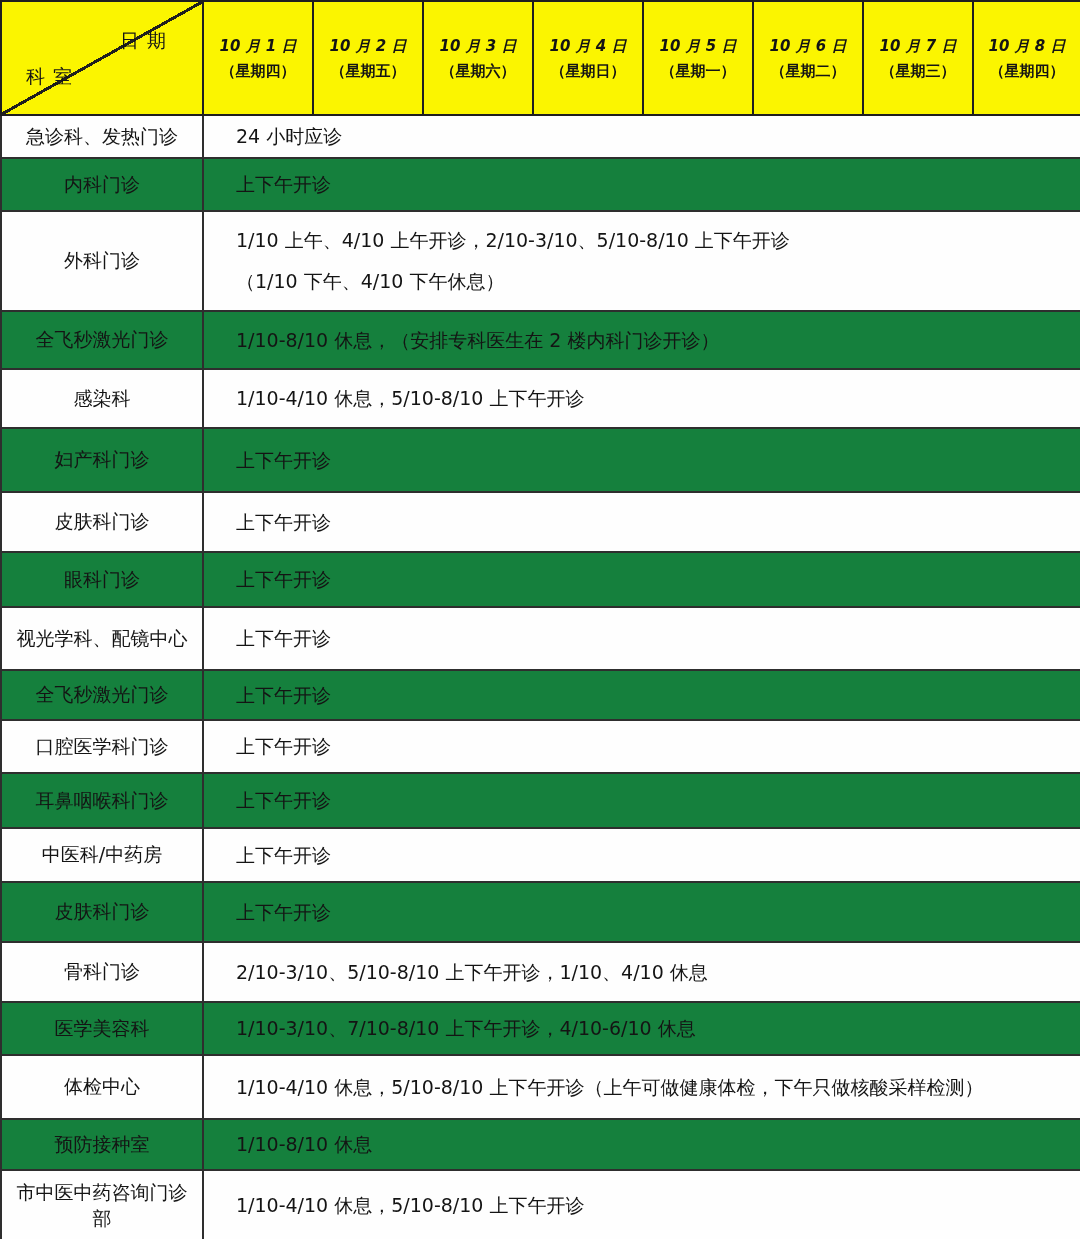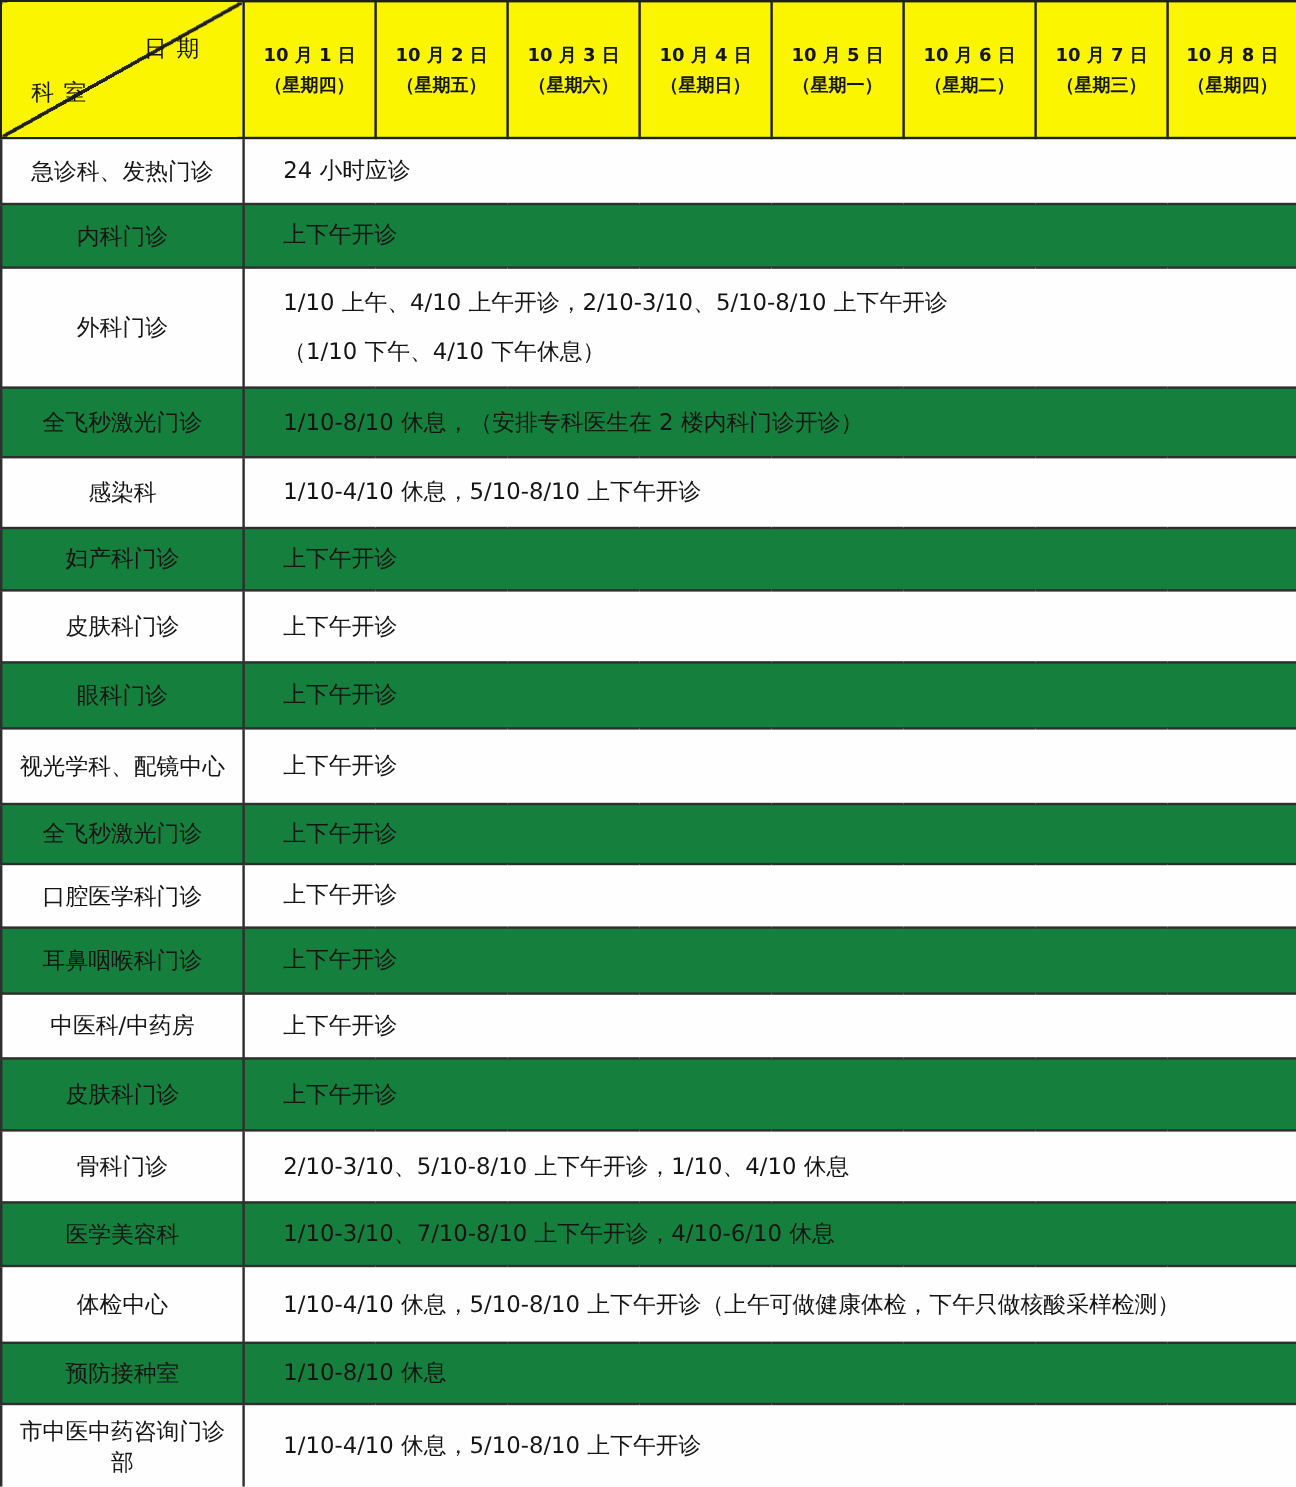--- a/index.html
+++ b/index.html
@@ -2,21 +2,21 @@
 <html><head>
 <meta charset="utf-8">
 <style>
   html,body{margin:0;padding:0;background:#ffffff;
     font-family:"DejaVu Sans","Liberation Sans",sans-serif;color:#141414;}
   .page{width:1080px;height:1239px;overflow:hidden;background:#fff;}
   table.schedule{border-collapse:collapse;table-layout:fixed;width:1080px;}
   
   thead th{background:#FBF500;border:2px solid #1f1f1f;vertical-align:middle;
     font-size:15px;font-weight:bold;text-align:center;padding:0;height:112px;}
-  thead .date-line{line-height:1.8;}
+  thead .date-line{line-height:1.8;font-style:italic;}
   thead .weekday-line{line-height:1.5;}
   
   th.corner{position:relative;padding:0;
     background-image:linear-gradient(to bottom right,
       transparent calc(50% - 1.5px), #1f1f1f calc(50% - 1.5px),
       #1f1f1f calc(50% + 1.5px), transparent calc(50% + 1.5px));
     background-color:#FBF500;}
   th.corner .lbl-date{position:absolute;top:26px;right:28px;font-size:19px;font-weight:500;letter-spacing:8px;}
   th.corner .lbl-dept{position:absolute;bottom:24px;left:24px;font-size:19px;font-weight:500;letter-spacing:8px;margin-top:32px;}
   
@@ -80,42 +80,42 @@
         <div class="date-line">10 月 7 日</div>
         <div class="weekday-line">（星期三）</div>
       </th>
       <th>
         <div class="date-line">10 月 8 日</div>
         <div class="weekday-line">（星期四）</div>
       </th>
     </tr>
   </thead>
   <tbody>
-    <tr class="plain" style="height:55px">
+    <tr class="plain" style="height:43px">
       <th class="dept">急诊科、发热门诊</th>
       <td class="content" colspan="8">24 小时应诊</td>
     </tr>
     <tr class="band" style="height:53px">
       <th class="dept">内科门诊</th>
       <td class="content" colspan="8">上下午开诊</td>
     </tr>
     <tr class="plain" style="height:100px">
       <th class="dept">外科门诊</th>
       <td class="content gap" colspan="8">1/10 上午、4/10 上午开诊，2/10-3/10、5/10-8/10 上下午开诊
 （1/10 下午、4/10 下午休息）</td>
     </tr>
     <tr class="band" style="height:58px">
       <th class="dept">全飞秒激光门诊</th>
       <td class="content" colspan="8">1/10-8/10 休息，（安排专科医生在 2 楼内科门诊开诊）</td>
     </tr>
     <tr class="plain" style="height:59px">
       <th class="dept">感染科</th>
       <td class="content" colspan="8">1/10-4/10 休息，5/10-8/10 上下午开诊</td>
     </tr>
-    <tr class="band" style="height:52px">
+    <tr class="band" style="height:64px">
       <th class="dept">妇产科门诊</th>
       <td class="content" colspan="8">上下午开诊</td>
     </tr>
     <tr class="plain" style="height:60px">
       <th class="dept">皮肤科门诊</th>
       <td class="content" colspan="8">上下午开诊</td>
     </tr>
     <tr class="band" style="height:55px">
       <th class="dept">眼科门诊</th>
       <td class="content" colspan="8">上下午开诊</td>

